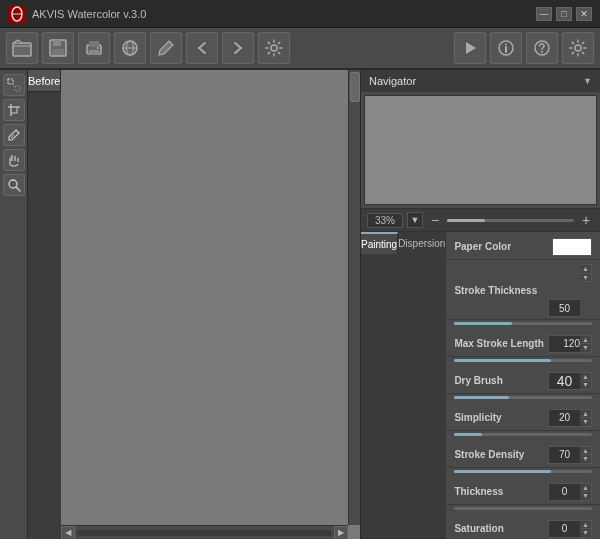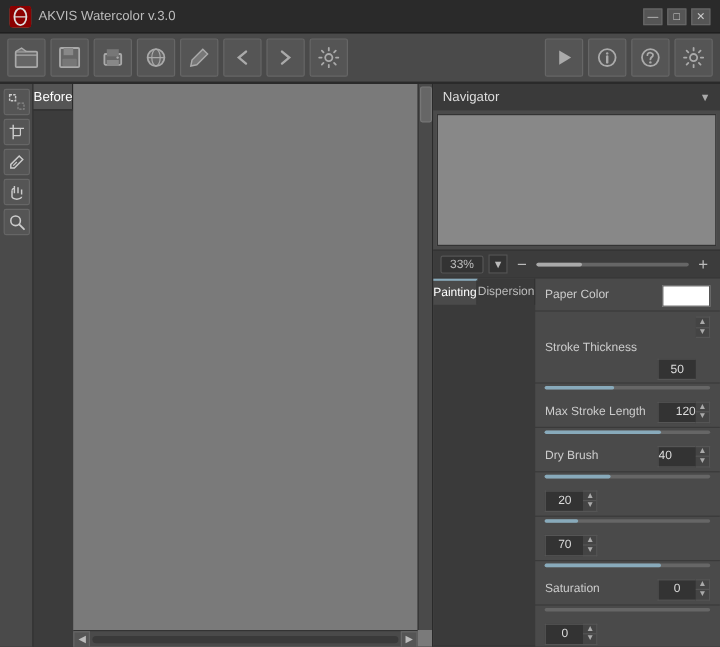--- a/index.html
+++ b/index.html
@@ -271,20 +271,21 @@
       display: flex;
       align-items: center;
       padding: 4px 8px 2px 8px;
       border-bottom: 1px solid #3a3a3a;
       min-height: 28px;
     }
     .setting-label {
       flex: 1;
       font-size: 10px;
       color: #ccc;
+      font-weight: bold;
     }
     .spin-input {
       width: 40px;
       height: 18px;
       background: #333;
       border: 1px solid #555;
       color: #ddd;
       font-size: 10px;
       text-align: center;
       outline: none;
@@ -558,64 +559,84 @@
             <div class="slider-track">
               <div class="slider-fill" style="width:70%;"></div>
             </div>
           </div>
         </div>
 
         <div>
           <div class="setting-row">
             <span class="setting-label">Dry Brush</span>
             <div class="spin-combo">
-              <input class="spin-input" type="text" style="width: 32px; height: 18px; background: rgb(51, 51, 51); border-top: 1px solid rgb(85, 85, 85); border-bottom: 1px solid rgb(85, 85, 85); border-left: 1px solid rgb(85, 85, 85); border-image: initial; border-right: none; color: rgb(221, 221, 221); font-size: 10px; text-align: left; outline: none;" value="40">
+              <input class="spin-input" type="text" style="width: 32px; height: 18px; background: rgb(51, 51, 51); border-top: 1px solid rgb(85, 85, 85); border-bottom: 1px solid rgb(85, 85, 85); border-left: 1px solid rgb(85, 85, 85); border-image: initial; border-right: none; color: rgb(221, 221, 221); font-size: 14px; text-align: center; outline: none;" value="40">
               <div class="spin-arrows">
                 <div class="spin-up">▲</div>
                 <div class="spin-down">▼</div>
               </div>
             </div>
           </div>
           <div class="setting-slider-row">
             <div class="slider-track">
               <div class="slider-fill" style="width:40%;"></div>
             </div>
           </div>
         </div>
 
         <div>
           <div class="setting-row">
+            <span class="setting-label">Simplicity</span>
             <div class="spin-combo">
               <input class="spin-input" type="text" style="width: 32px; height: 18px; background: rgb(51, 51, 51); border-top: 1px solid rgb(85, 85, 85); border-bottom: 1px solid rgb(85, 85, 85); border-left: 1px solid rgb(85, 85, 85); border-image: initial; border-right: none; color: rgb(221, 221, 221); font-size: 10px; text-align: center; outline: none;" value="20">
               <div class="spin-arrows">
                 <div class="spin-up">▲</div>
                 <div class="spin-down">▼</div>
               </div>
             </div>
           </div>
           <div class="setting-slider-row">
             <div class="slider-track">
               <div class="slider-fill" style="width:20%;"></div>
             </div>
           </div>
         </div>
 
         <div>
           <div class="setting-row">
+            <span class="setting-label">Stroke Density</span>
             <div class="spin-combo">
               <input class="spin-input" type="text" style="width: 32px; height: 18px; background: rgb(51, 51, 51); border-top: 1px solid rgb(85, 85, 85); border-bottom: 1px solid rgb(85, 85, 85); border-left: 1px solid rgb(85, 85, 85); border-image: initial; border-right: none; color: rgb(221, 221, 221); font-size: 10px; text-align: center; outline: none;" value="70">
               <div class="spin-arrows">
                 <div class="spin-up">▲</div>
                 <div class="spin-down">▼</div>
               </div>
             </div>
           </div>
           <div class="setting-slider-row">
             <div class="slider-track">
               <div class="slider-fill" style="width:70%;"></div>
+            </div>
+          </div>
+        </div>
+
+        <div>
+          <div class="setting-row">
+            <span class="setting-label">Thickness</span>
+            <div class="spin-combo">
+              <input class="spin-input" type="text" style="width: 32px; height: 18px; background: rgb(51, 51, 51); border-top: 1px solid rgb(85, 85, 85); border-bottom: 1px solid rgb(85, 85, 85); border-left: 1px solid rgb(85, 85, 85); border-image: initial; border-right: none; color: rgb(221, 221, 221); font-size: 10px; text-align: center; outline: none;" value="0">
+              <div class="spin-arrows">
+                <div class="spin-up">▲</div>
+                <div class="spin-down">▼</div>
+              </div>
+            </div>
+          </div>
+          <div class="setting-slider-row">
+            <div class="slider-track">
+              <div class="slider-fill" style="width:0%;"></div>
             </div>
           </div>
         </div>
 
         <div>
           <div class="setting-row">
             <span class="setting-label">Saturation</span>
             <div class="spin-combo">
               <input class="spin-input" type="text" style="width: 32px; height: 18px; background: rgb(51, 51, 51); border-top: 1px solid rgb(85, 85, 85); border-bottom: 1px solid rgb(85, 85, 85); border-left: 1px solid rgb(85, 85, 85); border-image: initial; border-right: none; color: rgb(221, 221, 221); font-size: 10px; text-align: center; outline: none;" value="0">
               <div class="spin-arrows">
@@ -624,33 +645,16 @@
               </div>
             </div>
           </div>
           <div class="setting-slider-row">
             <div class="slider-track">
               <div class="slider-fill" style="width:0%;"></div>
             </div>
           </div>
         </div>
 
-        <div>
-          <div class="setting-row">
-            <div class="spin-combo">
-              <input class="spin-input" type="text" style="width: 32px; height: 18px; background: rgb(51, 51, 51); border-top: 1px solid rgb(85, 85, 85); border-bottom: 1px solid rgb(85, 85, 85); border-left: 1px solid rgb(85, 85, 85); border-image: initial; border-right: none; color: rgb(221, 221, 221); font-size: 10px; text-align: center; outline: none;" value="0">
-              <div class="spin-arrows">
-                <div class="spin-up">▲</div>
-                <div class="spin-down">▼</div>
-              </div>
-            </div>
-          </div>
-          <div class="setting-slider-row">
-            <div class="slider-track">
-              <div class="slider-fill" style="width:0%;"></div>
-            </div>
-          </div>
-        </div>
-
       </div>
     </div>
   </div>
 </div>
 
 </body></html>

